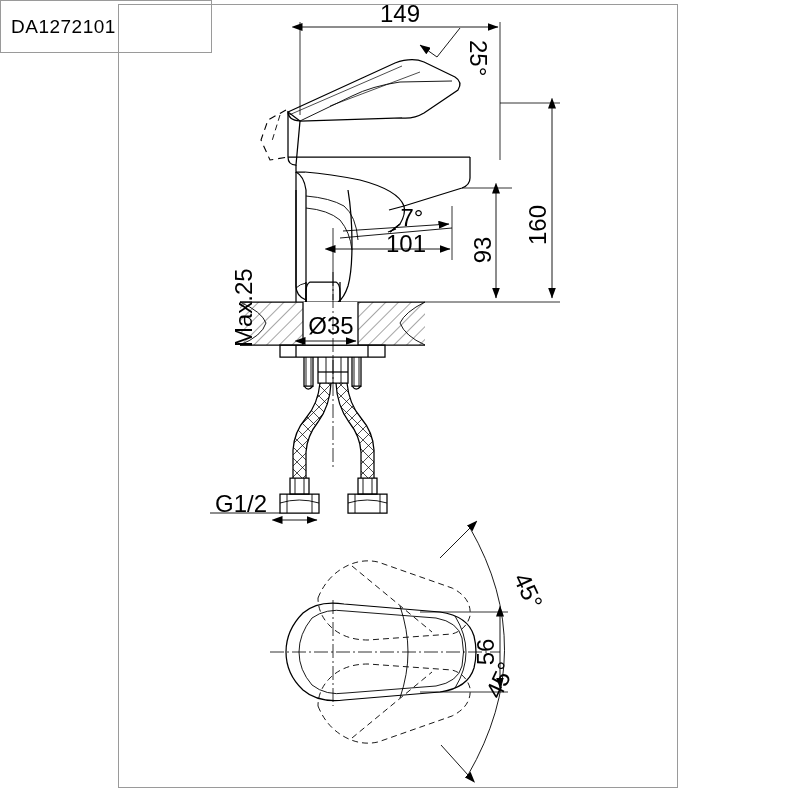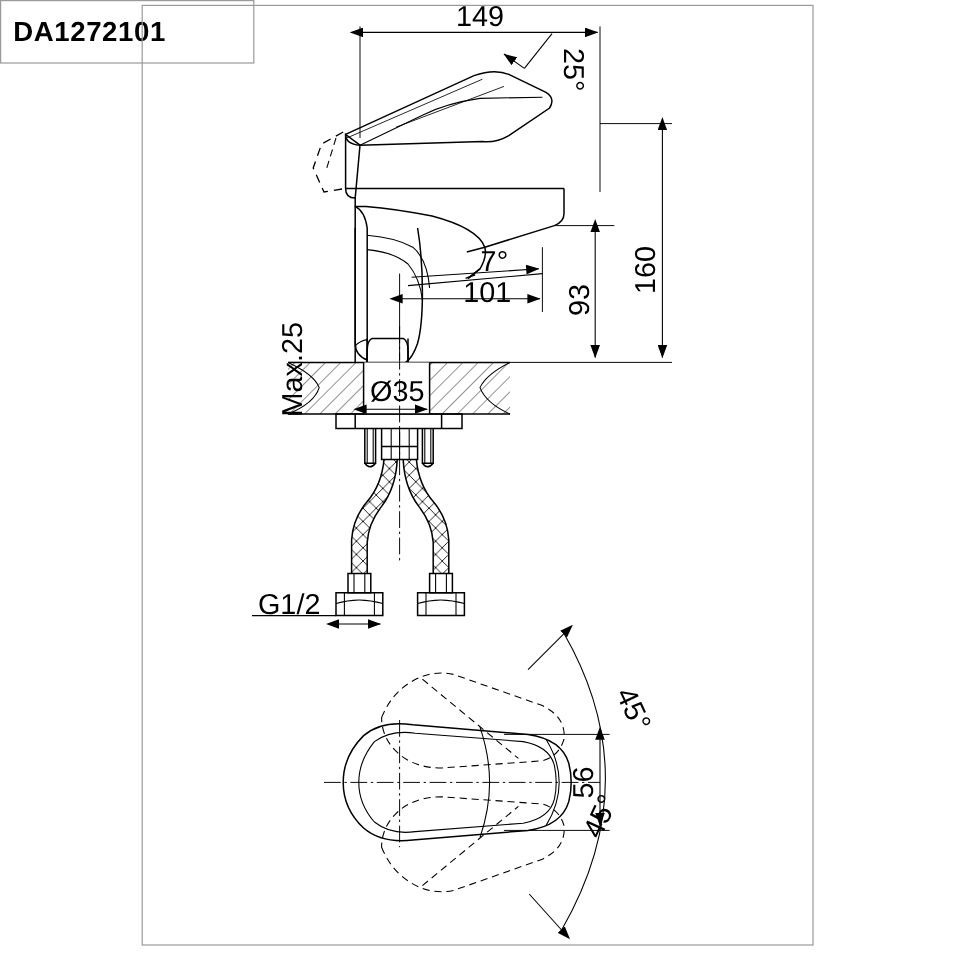--- a/index.html
+++ b/index.html
@@ -3,21 +3,21 @@
 <meta charset="utf-8">
 <style>
   html,body{margin:0;padding:0;background:#ffffff;}
   body{width:800px;height:800px;position:relative;
        font-family:"Liberation Sans", sans-serif;color:#000;overflow:hidden;}
   #sheet{position:absolute;left:0;top:0;width:800px;height:800px;}
   .frame{position:absolute;border:1px solid #9a9a9a;box-sizing:border-box;}
   #drawing-frame{left:118px;top:4px;width:560px;height:784px;border-right:1px solid #9a9a9a;}
   #title-block{left:118px;top:735px;width:212px;height:53px;border:1px solid #9a9a9a;
                box-sizing:border-box;background:#fff;display:flex;align-items:center;}
-  #title-block .pn{font-size:23px;letter-spacing:.5px;padding-left:10px;white-space:nowrap;font-weight:bold;}
+  #title-block .pn{font-size:19px;letter-spacing:.5px;padding-left:10px;white-space:nowrap;}
   svg{position:absolute;left:0;top:0;width:800px;height:800px;overflow:visible;}
   text{font-family:"Liberation Sans", sans-serif;fill:#000;}
   .dimtxt{font-size:24px;}
   .dimtxt-s{font-size:22px;}
   .solid{fill:none;stroke:#000;stroke-width:1.25;}
   .thin{fill:none;stroke:#000;stroke-width:0.9;}
   .hair{fill:none;stroke:#000;stroke-width:0.7;}
   .dim{fill:none;stroke:#000;stroke-width:0.9;}
   .ext{fill:none;stroke:#000;stroke-width:0.8;}
   .dash{fill:none;stroke:#000;stroke-width:1.1;stroke-dasharray:7 5;}

